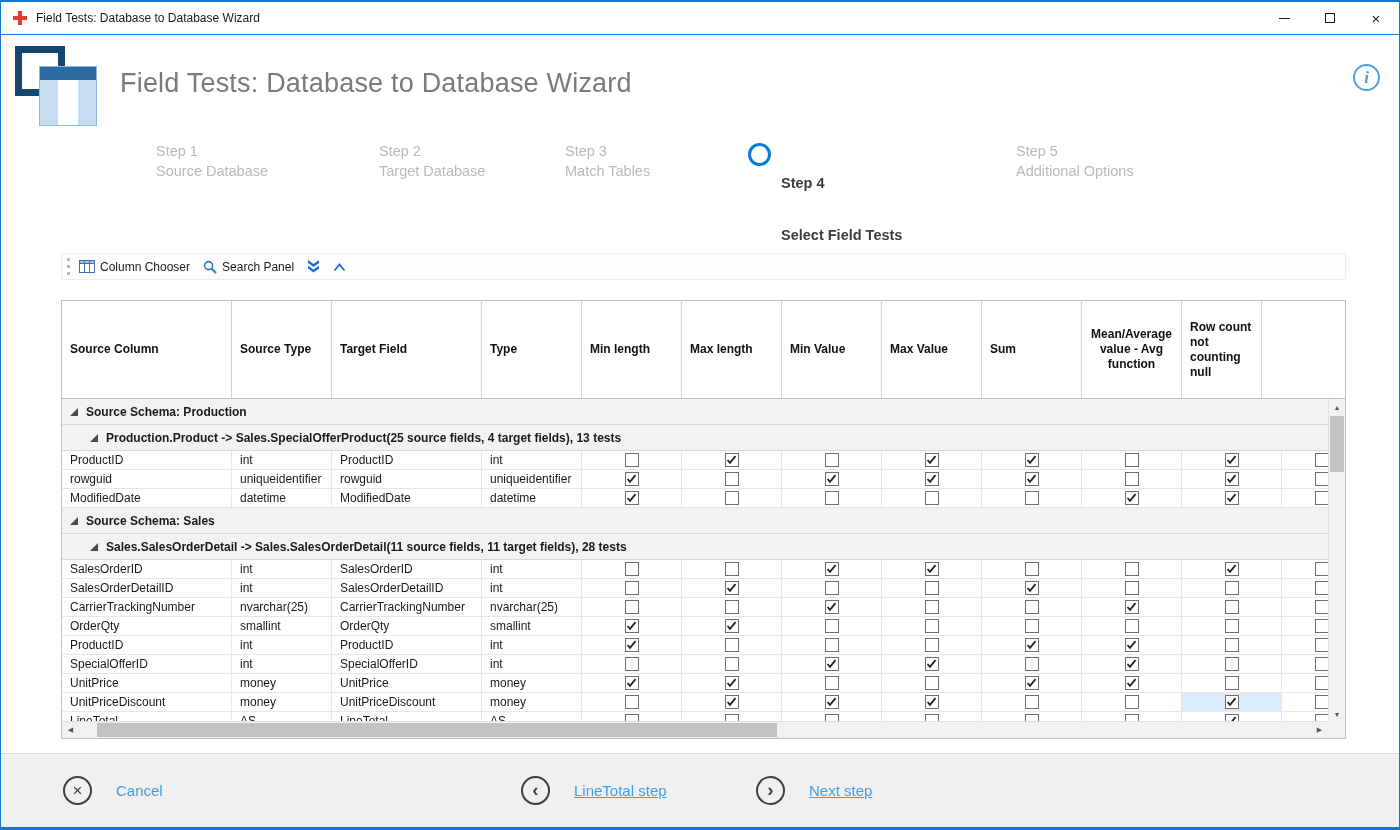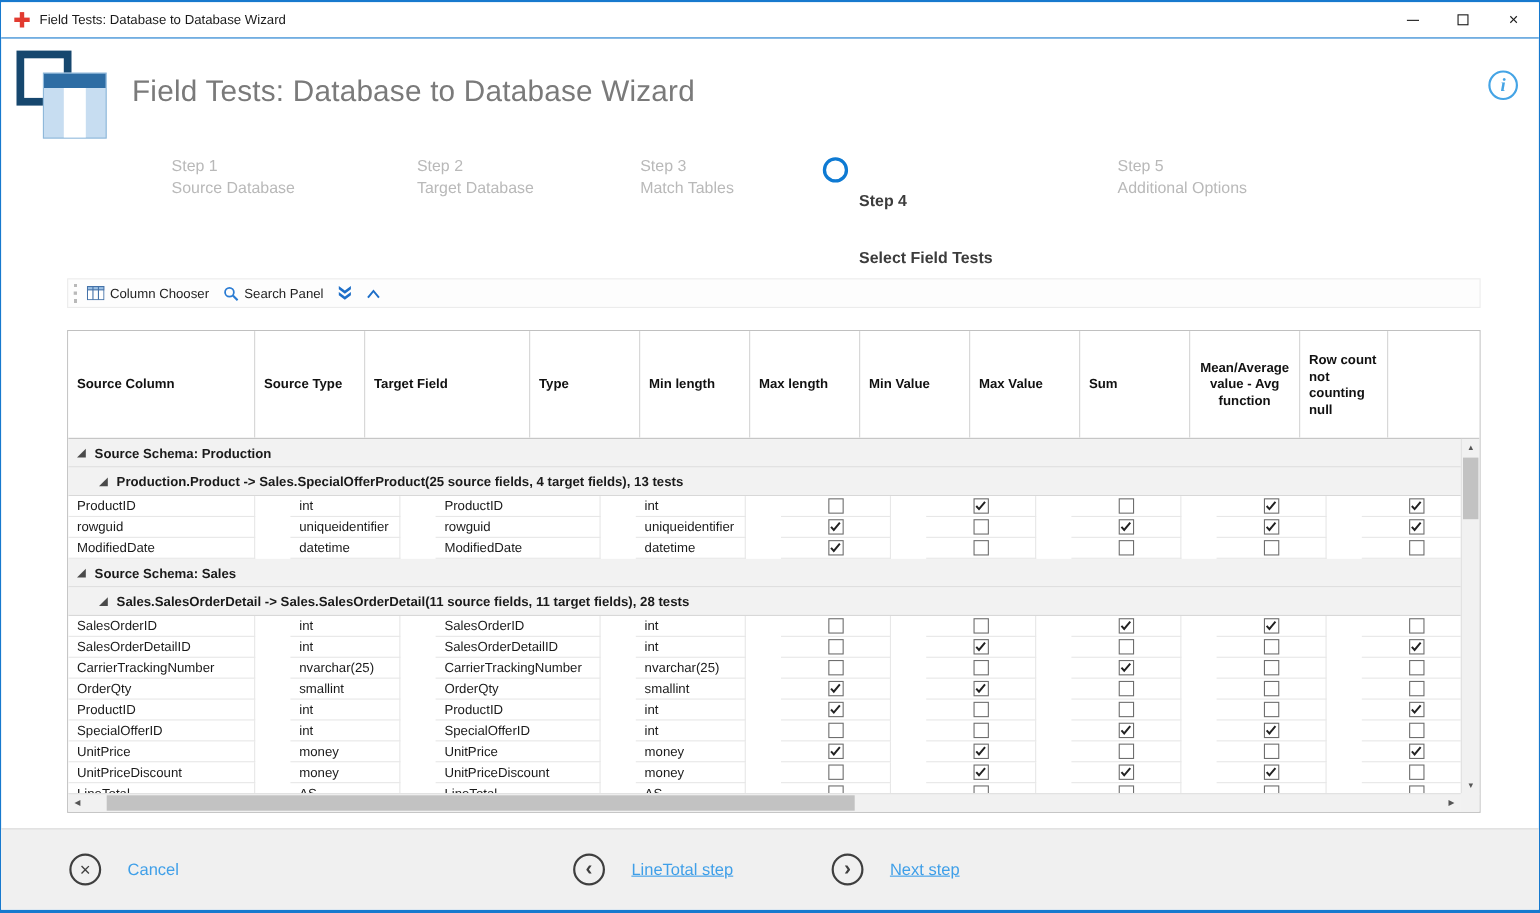--- a/index.html
+++ b/index.html
@@ -28,21 +28,21 @@
   .page-title{position:absolute;left:119px;top:66px;font-size:27px;color:#7a7a7a;font-weight:400;margin:0;letter-spacing:.2px;}
   .info-btn{position:absolute;left:1352px;top:62px;width:27px;height:27px;border:2px solid #45a4e5;border-radius:50%;
     box-sizing:border-box;color:#45a4e5;display:flex;align-items:center;justify-content:center;
     font-family:"Liberation Serif",serif;font-style:italic;font-weight:bold;font-size:17px;}
 
   
   .steps{position:absolute;left:0;top:139px;width:100%;height:56px;}
   .step{position:absolute;top:0;}
   .step-num,.step-label{font-size:14.5px;line-height:20px;color:#b9b9b9;}
   .step.active .step-num,.step.active .step-label{color:#3c3c3c;font-weight:bold;margin-top:32px;}
-  .s1{left:155px}.s2{left:378px}.s3{left:581px}
+  .s1{left:155px}.s2{left:378px}.s3{left:564px}
   .s4{left:747px;display:flex;}
   .s5{left:1015px}
   .step-circle{width:17px;height:17px;border:3px solid #0e7ad3;border-radius:50%;margin:2px 10px 0 0;flex:none;background:#fff;}
 
   
   .toolbar{position:absolute;left:60px;top:251px;width:1285px;height:27px;box-sizing:border-box;
     background:#fdfdfd;border:1px solid #ececec;display:flex;align-items:center;}
   .grip{width:0;height:17px;border-left:3px dotted #b9b9b9;margin:0 9px 0 5px;}
   .titem{display:flex;align-items:center;margin-right:13px;font-size:12px;color:#1e1e1e;gap:5px;cursor:default;}
   .ticon{display:flex;align-items:center;}
@@ -54,21 +54,21 @@
     overflow:hidden;box-sizing:border-box;background:#fff;}
   .grid-header-row{display:flex;height:97px;}
   .hcell{flex:none;box-sizing:border-box;border-right:1px solid #d4d4d4;display:flex;align-items:center;
     padding:0 8px;font-size:12px;font-weight:bold;color:#111;overflow:hidden;}
   .hcell span{white-space:pre-line;line-height:15px;}
   .grid-body{position:absolute;left:0;top:98px;width:1266px;height:324px;overflow:hidden;}
   .grow{display:flex;align-items:center;height:26px;width:1300px;background:#f2f2f2;border-bottom:1px solid #d8d8d8;
     font-size:12px;font-weight:bold;color:#1a1a1a;box-sizing:border-box;gap:7px;}
   .grow.lvl1{padding-left:7px;}
   .grow.lvl2{padding-left:27px;}
-  .drow{display:flex;height:19px;width:1300px;background:#fff;gap:32px;}
+  .drow{display:flex;height:19px;width:1300px;background:#fff;}
   .cell{flex:none;box-sizing:border-box;border-right:1px solid #e7e7e7;border-bottom:1px solid #e7e7e7;height:19px;}
   .tcell{font-size:12px;color:#1a1a1a;padding:0 0 0 8px;line-height:18px;white-space:nowrap;overflow:hidden;}
   .ccell{display:flex;align-items:center;justify-content:center;}
   .ccell.focused{background:#dcecfa;}
   .cb{width:12px;height:12px;border:1px solid #6e6e6e;background:#fff;display:flex;align-items:center;justify-content:center;flex:none;}
 
   
   .vscroll{position:absolute;right:0;top:98px;width:17px;height:324px;background:#f1f1f1;border-left:1px solid #e0e0e0;box-sizing:border-box;}
   .sarr{display:flex;align-items:center;justify-content:center;font-size:7px;color:#555;}
   .vscroll .up{height:17px;}

